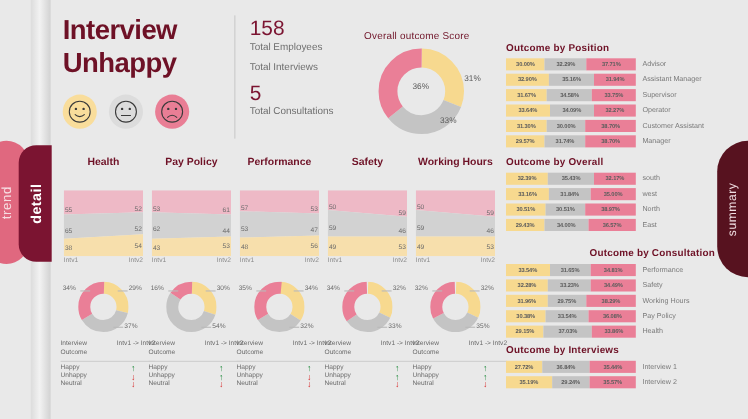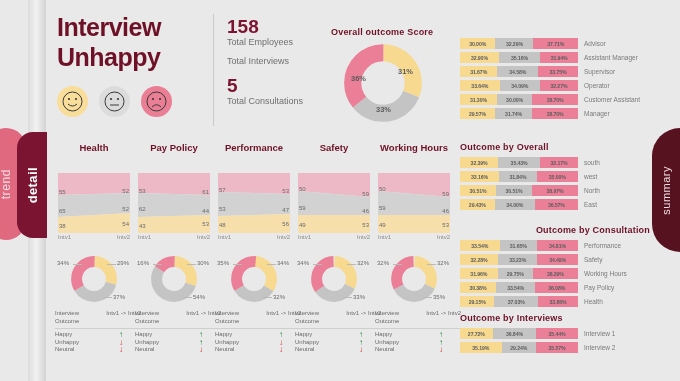--- a/index.html
+++ b/index.html
@@ -51,28 +51,28 @@
   .faces { display:flex; gap: 11px; margin-top: 14px; }
   .face { width: 31px; height: 31px; border-radius: 50%; display:block; }
   .face.happy { background: #f9dd9b; }
   .face.neutral { background: #dcdcdc; }
   .face.sad { background: #e97e95; }
 
   .divider-v { position:absolute; left:213px; top:14px; width:1px; height:112px; background:#c9c9c9; }
 
   
   .kpis { position: absolute; left: 227px; top: 16px; }
-  .kpi-num { color:#7b1431; font-size: 19px; font-weight: bold; line-height: 21px; }
+  .kpi-num { color:#7b1431; font-size: 19px; font-weight: normal; line-height: 21px; }
   .kpi-lbl { color:#6f6f6f; font-size: 9px; margin-bottom: 9px; }
 
   
   .donut-head { position:absolute; left:331px; top:27px; color:#6e1126;
-                font-size: 9px; font-weight: bold; letter-spacing: .2px;}
+                font-size: 9px; font-weight: normal; letter-spacing: .2px;}
   .donut-main { position:absolute; left:343px; top:43px; width:80px; height:80px; }
-  .donut-lbl { position:absolute; font-size:7.5px; color:#5b5b5b; font-weight:bold; }
+  .donut-lbl { position:absolute; font-size:7.5px; color:#5b5b5b; font-weight:normal;margin-left:24px; }
 
   
   .slopes { position:absolute; left:55px; top:142px; width:400px; }
   .slope-col { position:absolute; width:78px; }
   .slope-title { text-align:center; color:#6e1126; font-size:9.5px; font-weight:bold; }
   .slope-plot { position:relative; width:72px; height:60px; margin:20px auto 0; }
   .slope-axis { display:flex; justify-content:space-between; width:72px; margin:1px auto 0; }
   .slope-axis span { color:#8a8a8a; font-size:6px; }
   .sv { position:absolute; font-size:6px; color:#6a6a6a; }
 
@@ -474,20 +474,21 @@
         <div>
           <div class="arrow up">↑</div>
           <div class="arrow up">↑</div>
           <div class="arrow down">↓</div>
         </div>
       </div>
     </div>
   </div>
 
   <div class="panel" style="top:38px;">
+    <div class="panel-title">Outcome by Position</div>
     <div id="tbl0">
         <div class="row">
           <div class="bar">
             <div class="seg y" style="width: 30%;">30.00%</div>
             <div class="seg g" style="width: 32.29%;">32.29%</div>
             <div class="seg p" style="width: 37.71%;">37.71%</div>
           </div>
           <div class="row-lbl">Advisor</div>
         </div>
         <div class="row">

